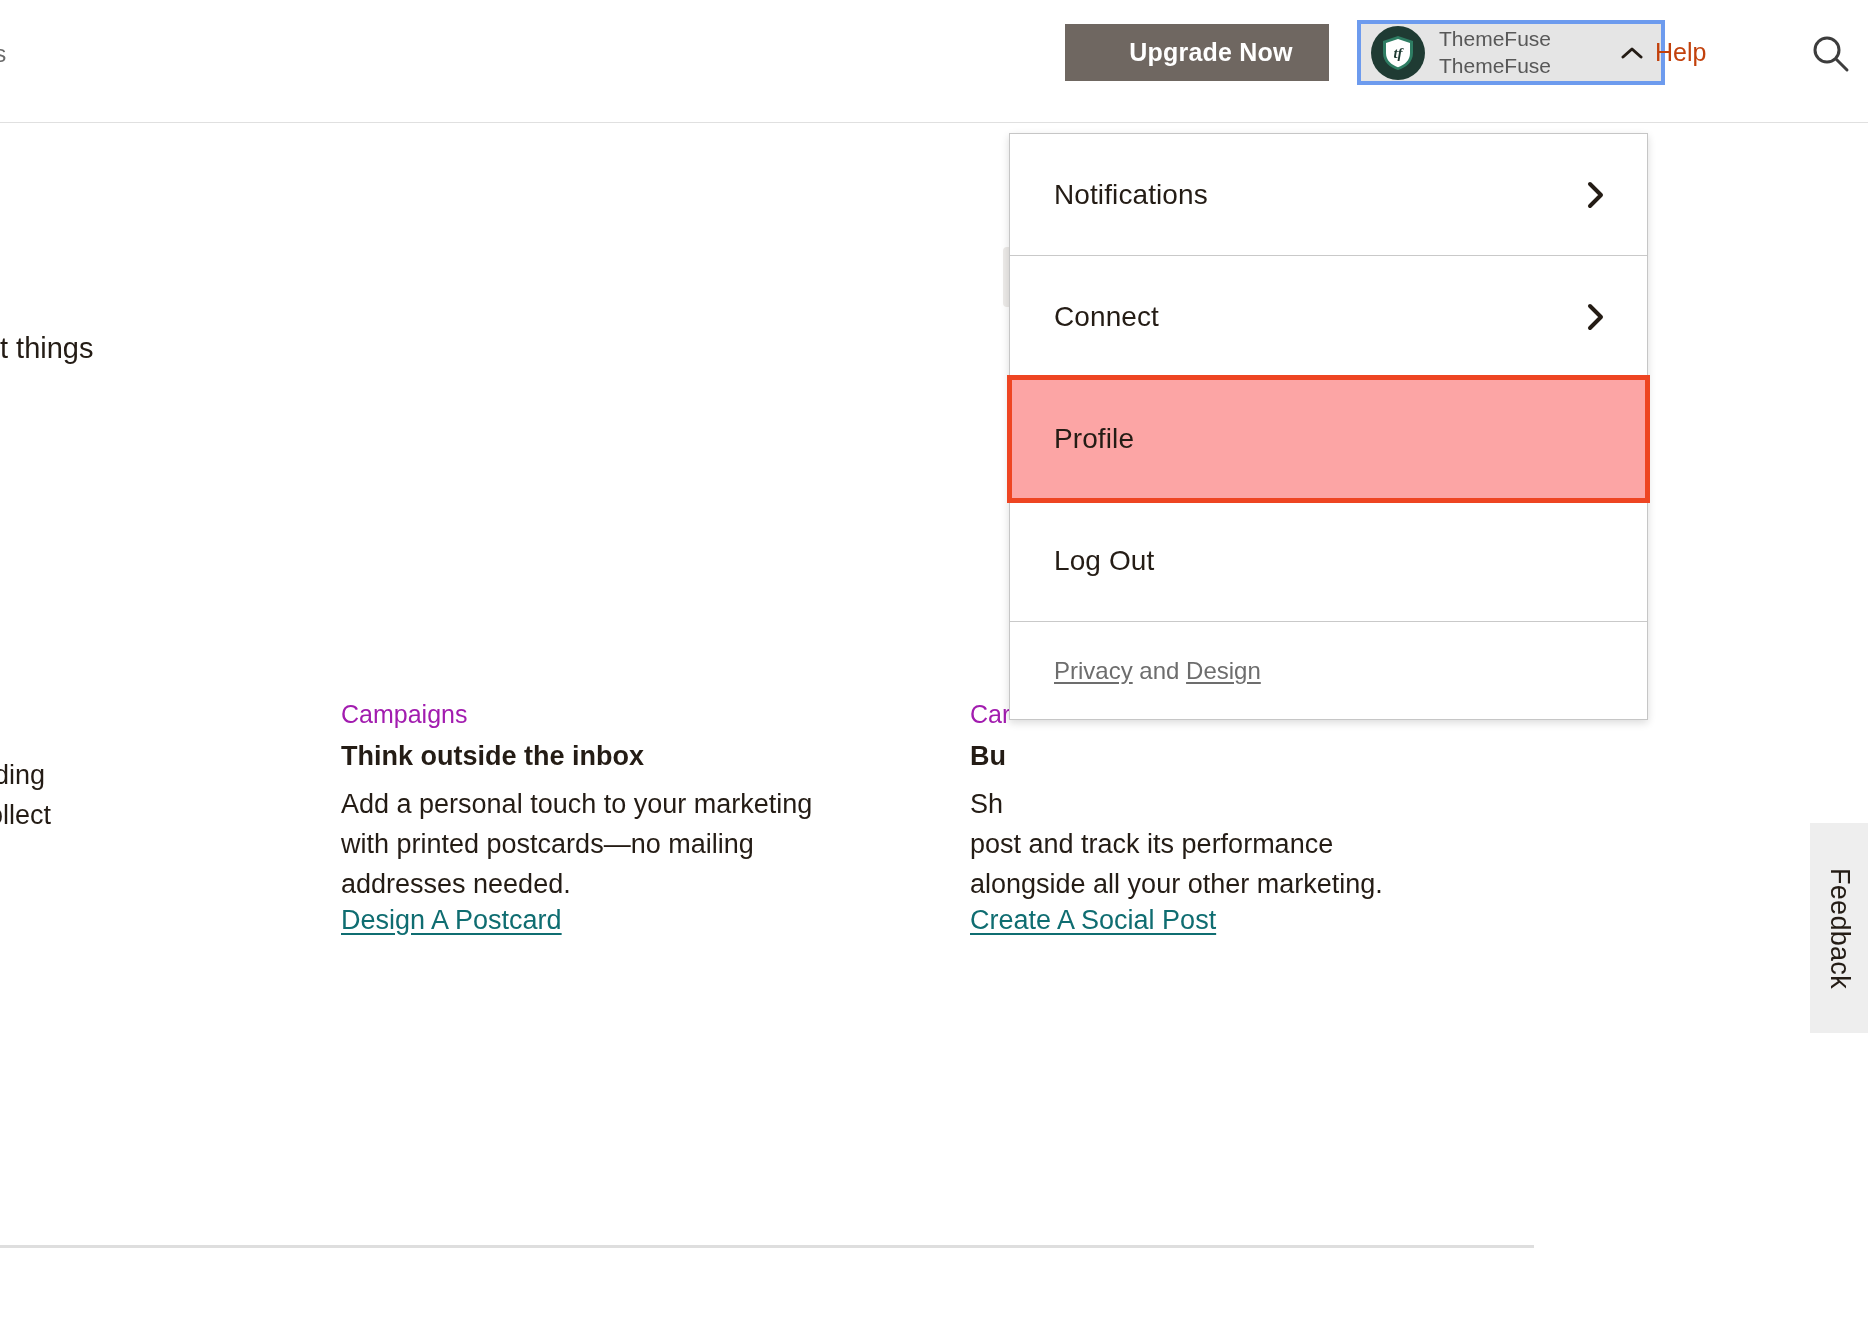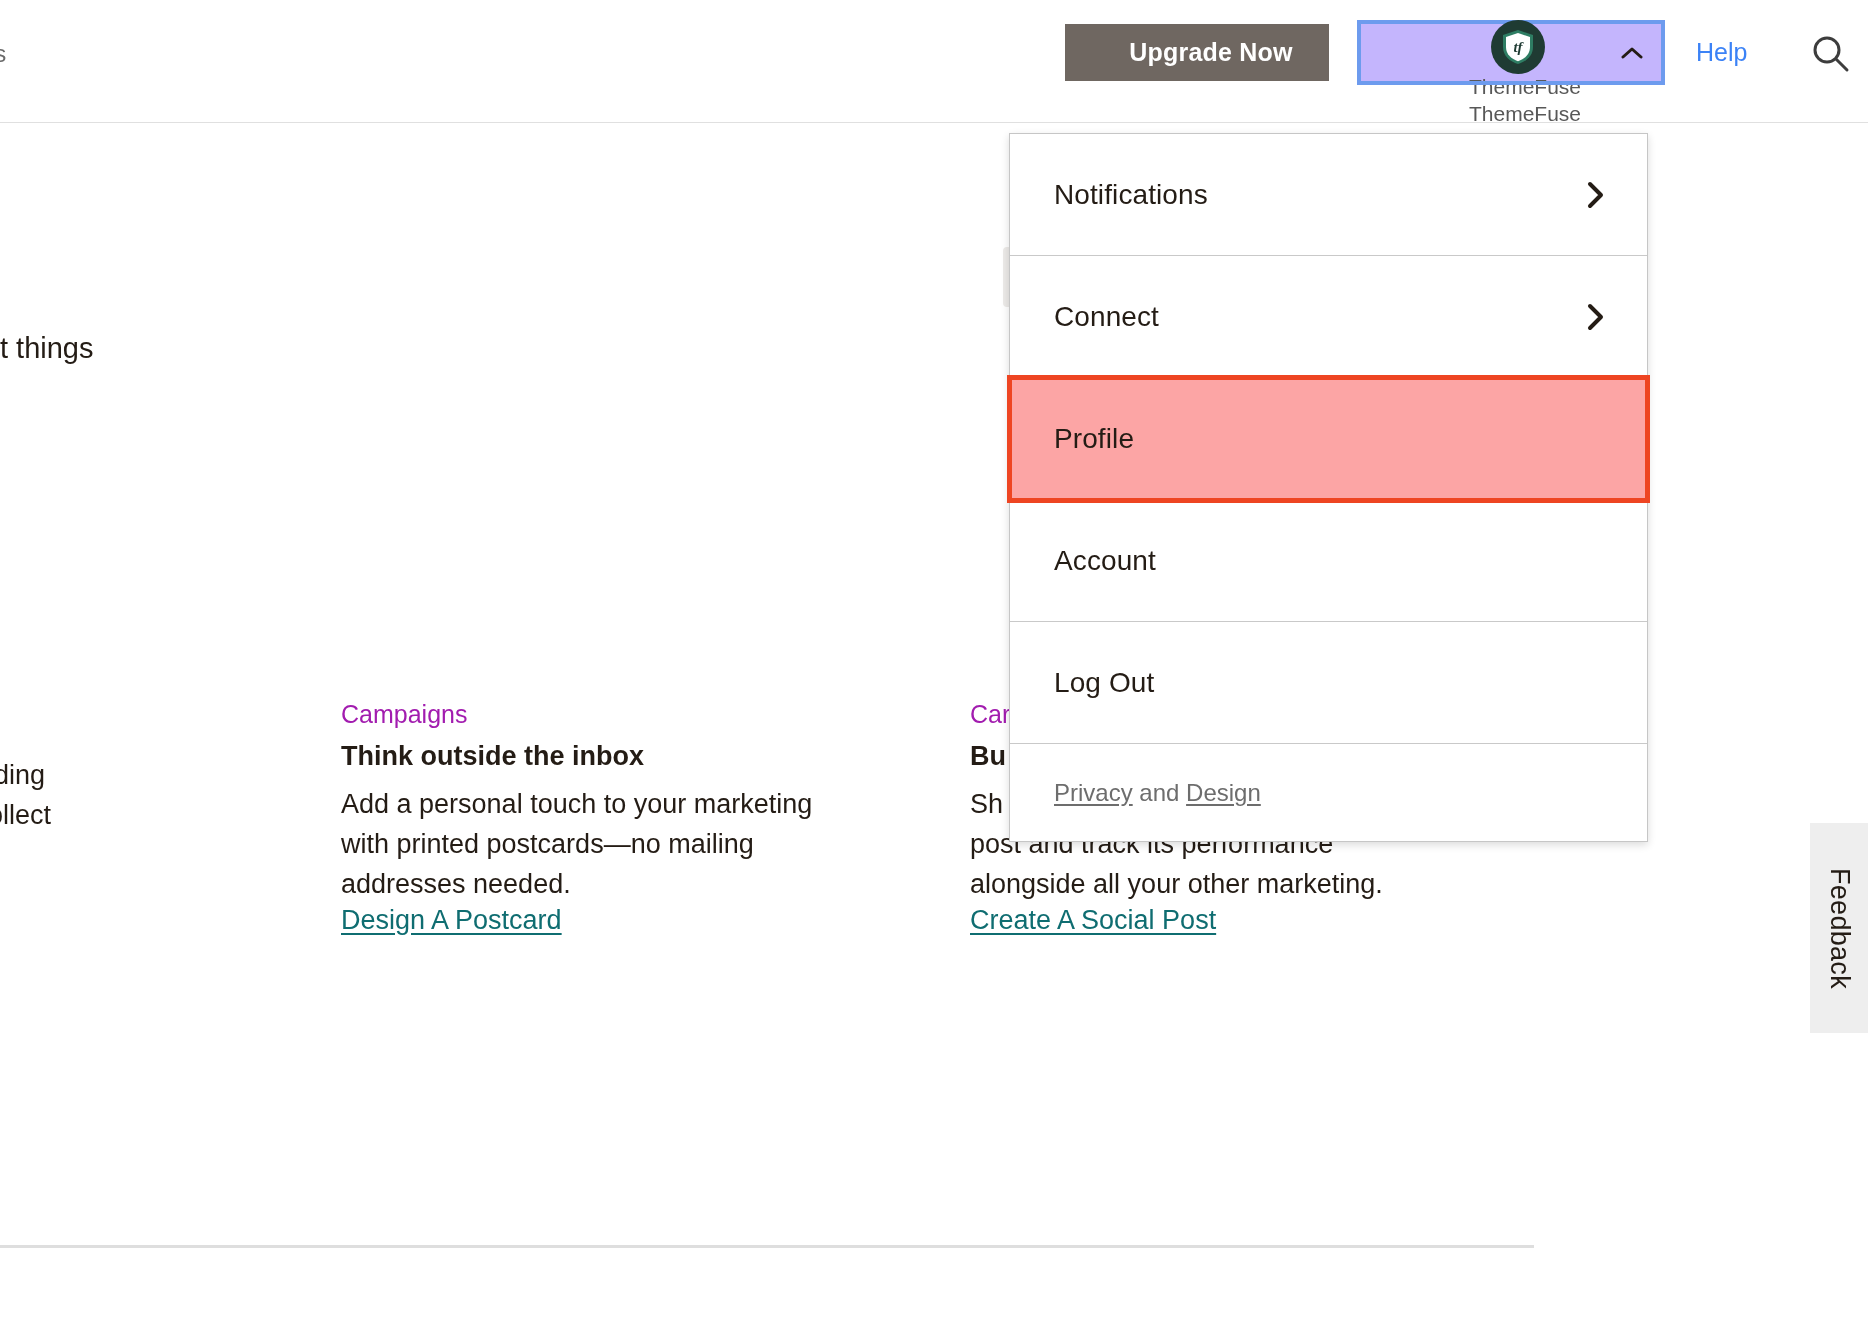--- a/index.html
+++ b/index.html
@@ -51,29 +51,28 @@
     font-weight: bold;
     letter-spacing: .2px;
     cursor: pointer;
     padding-left: 28px;
   }
 
   #account-switcher {
     position: absolute;
     left: 1355px; top: 18px;
     width: 312px; height: 69px;
-    background: #c4b5fd;
+    background: #e5e5e5;
     border: 2px solid #ffffff;
     outline: 4px solid #6d9bee;
     outline-offset: -6px;
     cursor: pointer;
     display: flex;
     align-items: center;
     padding-left: 14px;
-    flex-direction: column;
   }
 
   #account-avatar {
     width: 54px; height: 54px;
     border-radius: 50%;
     background: #1f3b33;
     flex: 0 0 auto;
     display: flex;
     align-items: center;
     justify-content: center;
@@ -92,23 +91,23 @@
   #account-chevron-up {
     position: absolute;
     right: 22px; top: 50%;
     transform: translateY(-50%);
     width: 22px; height: 22px;
     display: flex; align-items: center; justify-content: center;
   }
 
   #help-link {
     position: absolute;
-    left: 1696px; top: 38px;
+    left: 1655px; top: 38px;
     font-size: 25px;
-    color: #3b82f6;
+    color: #c2410c;
     text-decoration: none;
     cursor: pointer;
   }
 
   #search-button {
     position: absolute;
     left: 1810px; top: 33px;
     width: 40px; height: 40px;
     background: none;
     border: none;
@@ -353,23 +352,20 @@
         <svg width="18" height="28" viewBox="0 0 18 28" aria-hidden="true">
           <path d="M3 3 L14 14 L3 25" fill="none" stroke="#241c15" stroke-width="4" stroke-linecap="round" stroke-linejoin="round"></path>
         </svg>
       </span>
     </div>
 
     <div class="menu-item" id="menu-item-profile">
       <span class="menu-item-label">Profile</span>
     </div>
 
-    <div class="menu-item">
-      <span class="menu-item-label">Account</span>
-    </div>
 
     <div class="menu-item">
       <span class="menu-item-label">Log Out</span>
     </div>
 
     <div id="menu-footer">
       <span id="menu-footer-text">
         <a class="footer-link" href="#">Privacy</a><span> and </span><a class="footer-link" href="#">Design</a>
       </span>
     </div>

